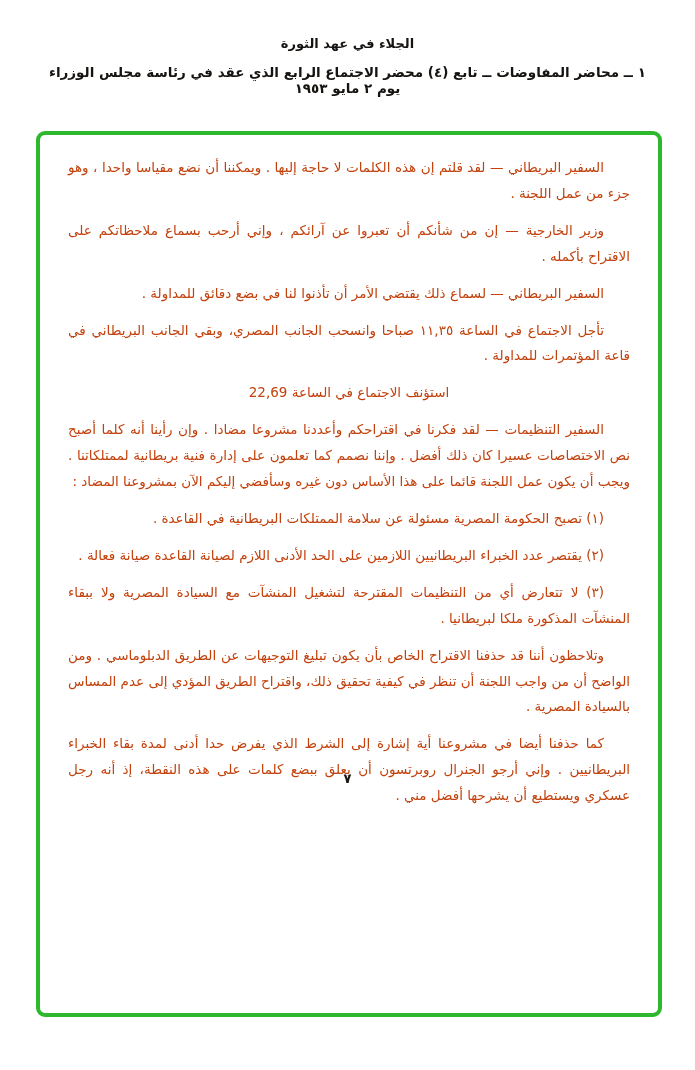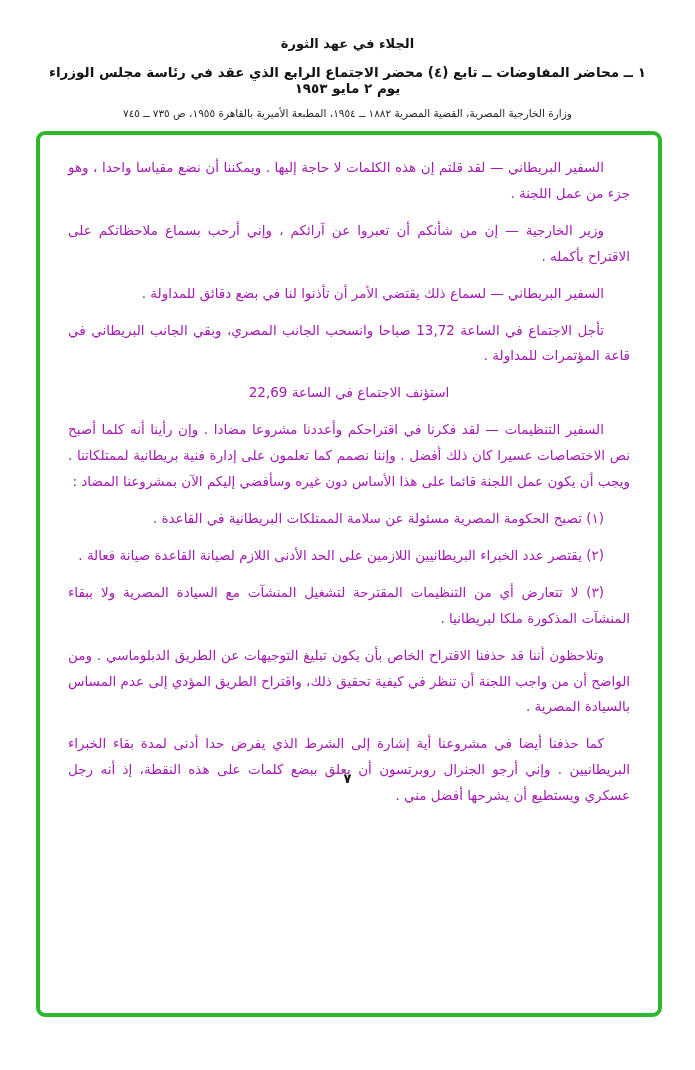--- a/index.html
+++ b/index.html
@@ -58,21 +58,21 @@
     padding: 20px 28px 8px 28px;
     direction: rtl;
     background: #ffffff;
   }
   .content-box p {
     margin: 0 0 11px 0;
     font-size: 13.5px;
     line-height: 1.92;
     text-align: justify;
     text-indent: 26px;
-    color: #a21caf;
+    color: #c2410c;
   }
   .content-box p.center {
     text-align: center;
     text-indent: 0;
   }
   .page-number {
     position: absolute;
     bottom: 16px;
     left: 0;
     right: 0;
@@ -83,28 +83,27 @@
   }
 </style>
 </head>
 <body>
 
 <div class="page">
 
   <div class="page-header">
     <div class="doc-title">الجلاء في عهد الثورة</div>
     <div class="doc-subtitle">١ ــ محاضر المفاوضات ــ تابع (٤) محضر الاجتماع الرابع الذي عقد في رئاسة مجلس الوزراء يوم ٢ مايو ١٩٥٣</div>
-    <div class="doc-source">وزارة الخارجية المصرية، القضية المصرية ١٨٨٢ ــ ١٩٥٤، المطبعة الأميرية بالقاهرة ١٩٥٥، ص ٧٣٥ ــ ٧٤٥</div>
   </div>
 
   <div class="content-box">
     <p>السفير البريطاني — لقد قلتم إن هذه الكلمات لا حاجة إليها . ويمكننا أن نضع مقياسا واحدا ، وهو جزء من عمل اللجنة .</p>
     <p>وزير الخارجية — إن من شأنكم أن تعبروا عن آرائكم ، وإني أرحب بسماع ملاحظاتكم على الاقتراح بأكمله .</p>
     <p>السفير البريطاني — لسماع ذلك يقتضي الأمر أن تأذنوا لنا في بضع دقائق للمداولة .</p>
-    <p>تأجل الاجتماع في الساعة 13,72 صباحا وانسحب الجانب المصري، وبقي الجانب البريطاني في قاعة المؤتمرات للمداولة .</p>
+    <p>تأجل الاجتماع في الساعة ١١,٣٥ صباحا وانسحب الجانب المصري، وبقي الجانب البريطاني في قاعة المؤتمرات للمداولة .</p>
     <p class="center">استؤنف الاجتماع في الساعة 22,69</p>
     <p>السفير التنظيمات — لقد فكرنا في اقتراحكم وأعددنا مشروعا مضادا . وإن رأينا أنه كلما أصبح نص الاختصاصات عسيرا كان ذلك أفضل . وإننا نصمم كما تعلمون على إدارة فنية بريطانية لممتلكاتنا . ويجب أن يكون عمل اللجنة قائما على هذا الأساس دون غيره وسأفضي إليكم الآن بمشروعنا المضاد :</p>
     <p>(١) تصبح الحكومة المصرية مسئولة عن سلامة الممتلكات البريطانية في القاعدة .</p>
     <p>(٢) يقتصر عدد الخبراء البريطانيين اللازمين على الحد الأدنى اللازم لصيانة القاعدة صيانة فعالة .</p>
     <p>(٣) لا تتعارض أي من التنظيمات المقترحة لتشغيل المنشآت مع السيادة المصرية ولا ببقاء المنشآت المذكورة ملكا لبريطانيا .</p>
     <p>وتلاحظون أننا قد حذفنا الاقتراح الخاص بأن يكون تبليغ التوجيهات عن الطريق الدبلوماسي . ومن الواضح أن من واجب اللجنة أن تنظر في كيفية تحقيق ذلك، واقتراح الطريق المؤدي إلى عدم المساس بالسيادة المصرية .</p>
     <p>كما حذفنا أيضا في مشروعنا أية إشارة إلى الشرط الذي يفرض حدا أدنى لمدة بقاء الخبراء البريطانيين . وإني أرجو الجنرال روبرتسون أن يعلق ببضع كلمات على هذه النقطة، إذ أنه رجل عسكري ويستطيع أن يشرحها أفضل مني .</p>
   </div>
 
   <div class="page-number">٧</div>

